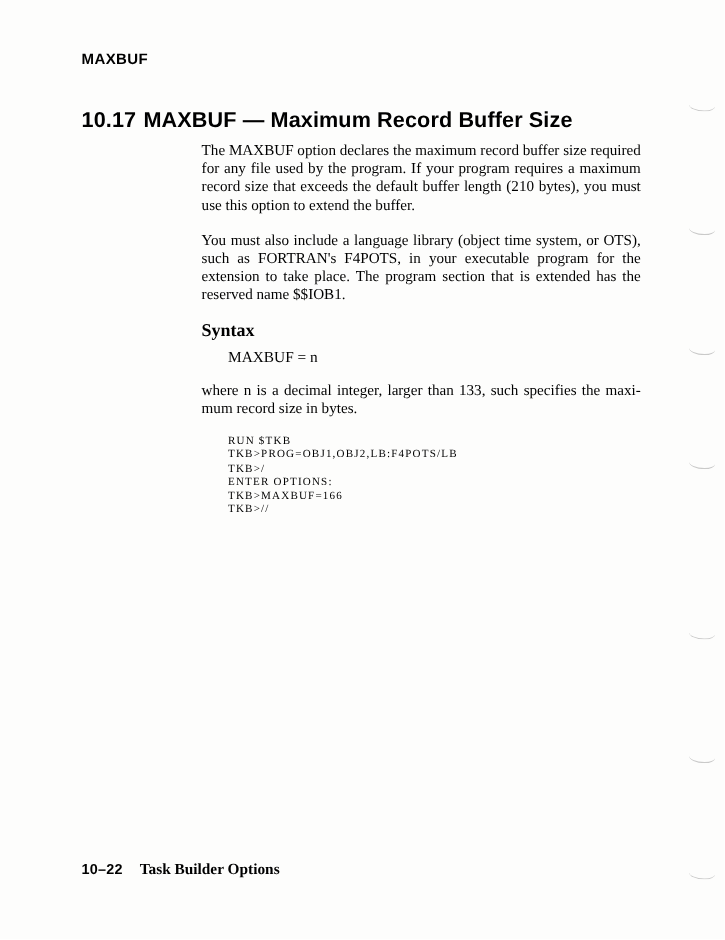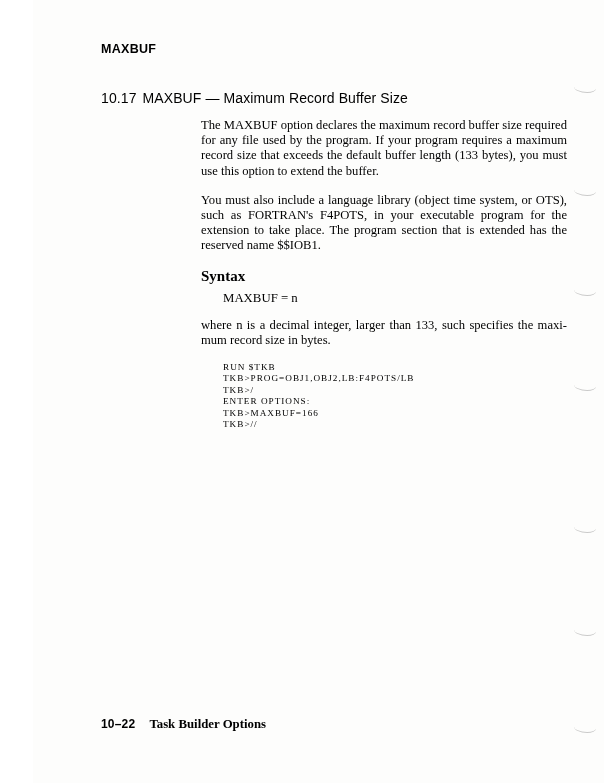--- a/index.html
+++ b/index.html
@@ -12,40 +12,39 @@
     height: 783px;
     position: relative;
     font-family: "Liberation Serif", serif;
     color: #000000;
     overflow: hidden;
   }
   .page {
     position: absolute;
     inset: 0;
     background: #fdfdfc;
-    margin-left: 33px;
   }
   
   .running-head {
     position: absolute;
     left: 68px;
     top: 42px;
     font-family: "Liberation Sans", sans-serif;
     font-weight: bold;
     font-size: 12.5px;
     letter-spacing: 0.3px;
   }
   
   .section-heading {
     position: absolute;
     left: 68px;
     top: 90px;
     font-family: "Liberation Sans", sans-serif;
-    font-weight: normal;
-    font-size: 14px;
+    font-weight: bold;
+    font-size: 18px;
     letter-spacing: 0.1px;
     white-space: nowrap;
   }
   .section-heading .num {
     margin-right: 6px;
   }
   
   .body-col {
     position: absolute;
     left: 168px;
@@ -125,21 +124,21 @@
 <div class="page">
 
   <div class="running-head">MAXBUF</div>
 
   <div class="section-heading">
     <span class="num">10.17</span><span>MAXBUF — Maximum Record Buffer Size</span>
   </div>
 
   <div class="body-col">
 
-    <p class="para">The MAXBUF option declares the maximum record buffer size required for any file used by the program. If your program requires a maximum record size that exceeds the default buffer length (133 bytes), you must use this option to extend the buffer.</p>
+    <p class="para">The MAXBUF option declares the maximum record buffer size required for any file used by the program. If your program requires a maximum record size that exceeds the default buffer length (210 bytes), you must use this option to extend the buffer.</p>
 
     <p class="para">You must also include a language library (object time system, or OTS), such as FORTRAN's F4POTS, in your executable program for the exten­sion to take place. The program section that is extended has the reserved name $$IOB1.</p>
 
     <div class="sub-label">Syntax</div>
     <div class="indent-line">MAXBUF = n</div>
     <p class="para">where n is a decimal integer, larger than 133, such specifies the maxi­mum record size in bytes.</p>
 
 
     <div class="code-block">RUN $TKB
 TKB&gt;PROG=OBJ1,OBJ2,LB:F4POTS/LB

